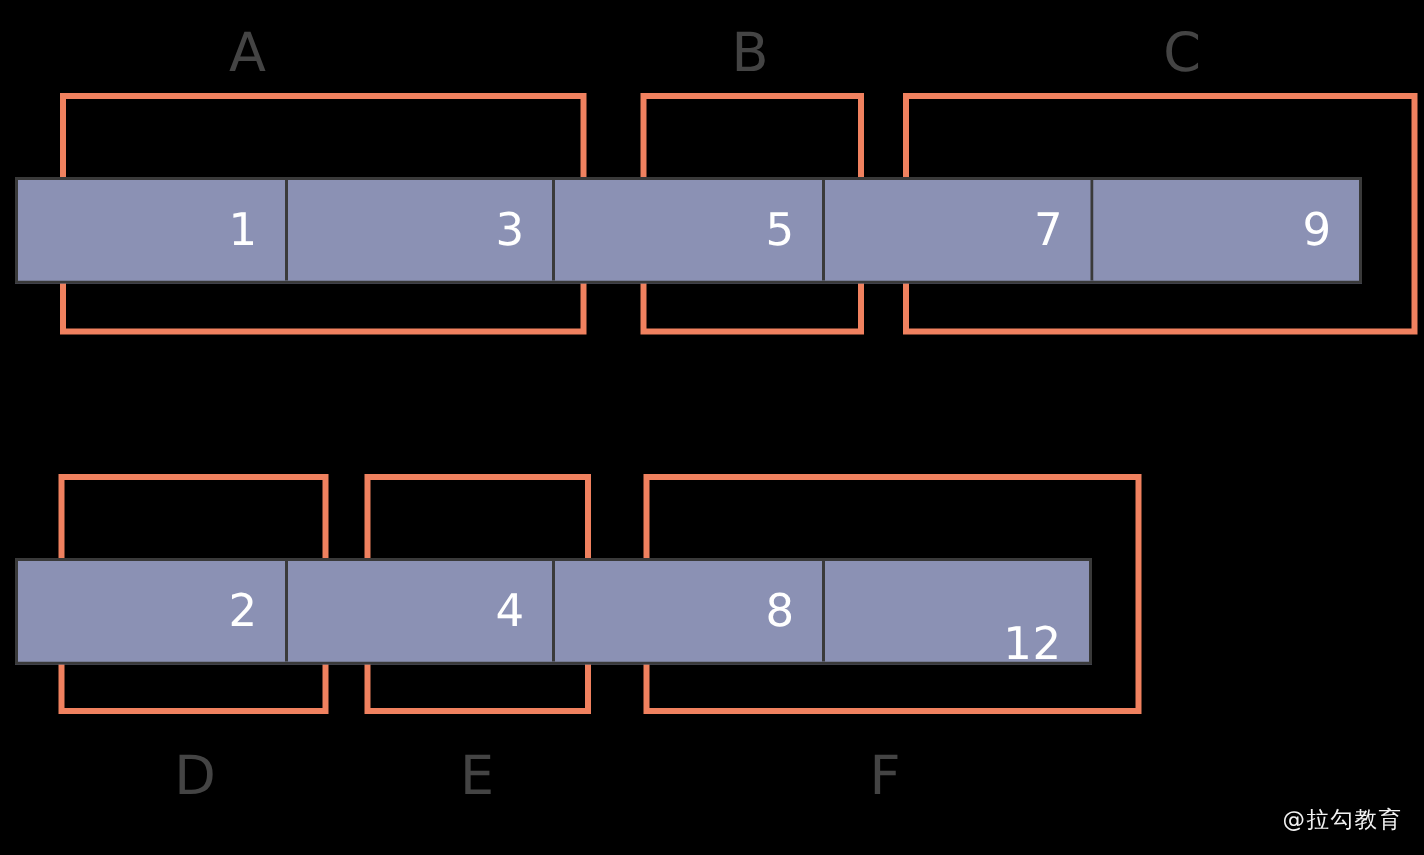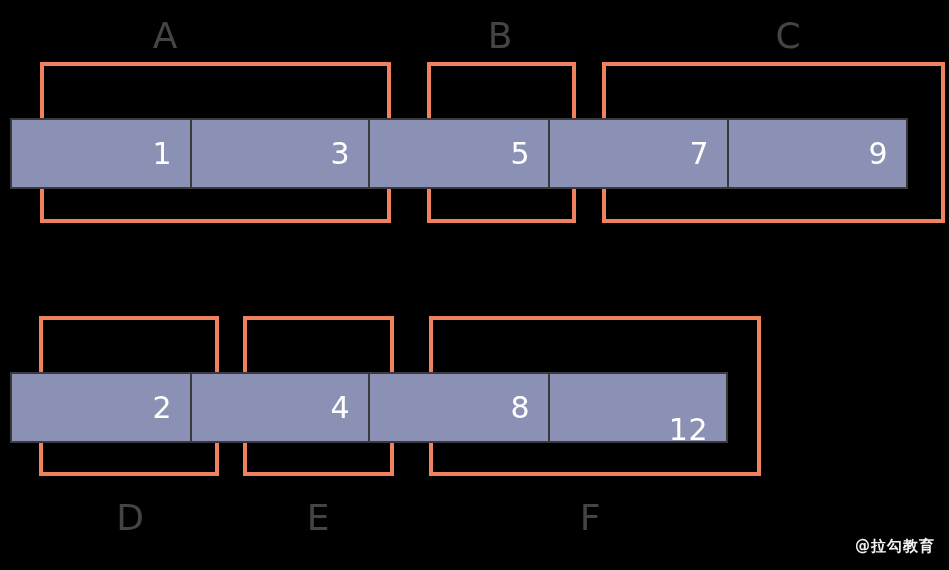--- a/index.html
+++ b/index.html
@@ -58,21 +58,21 @@
     font-weight: 400;
   }
 
   
   .watermark {
     position: absolute;
     right: 14px;
     bottom: 14px;
     color: #ffffff;
     font-size: 15px;
-    font-weight: bold;
+    font-weight: normal;
     letter-spacing: 1px;
     opacity: 0.95;
   }
 </style>
 </head>
 <body>
 
 <div id="canvas">
 
   <div class="group-label" style="left:125px; top:18px; width:80px;">A</div>

